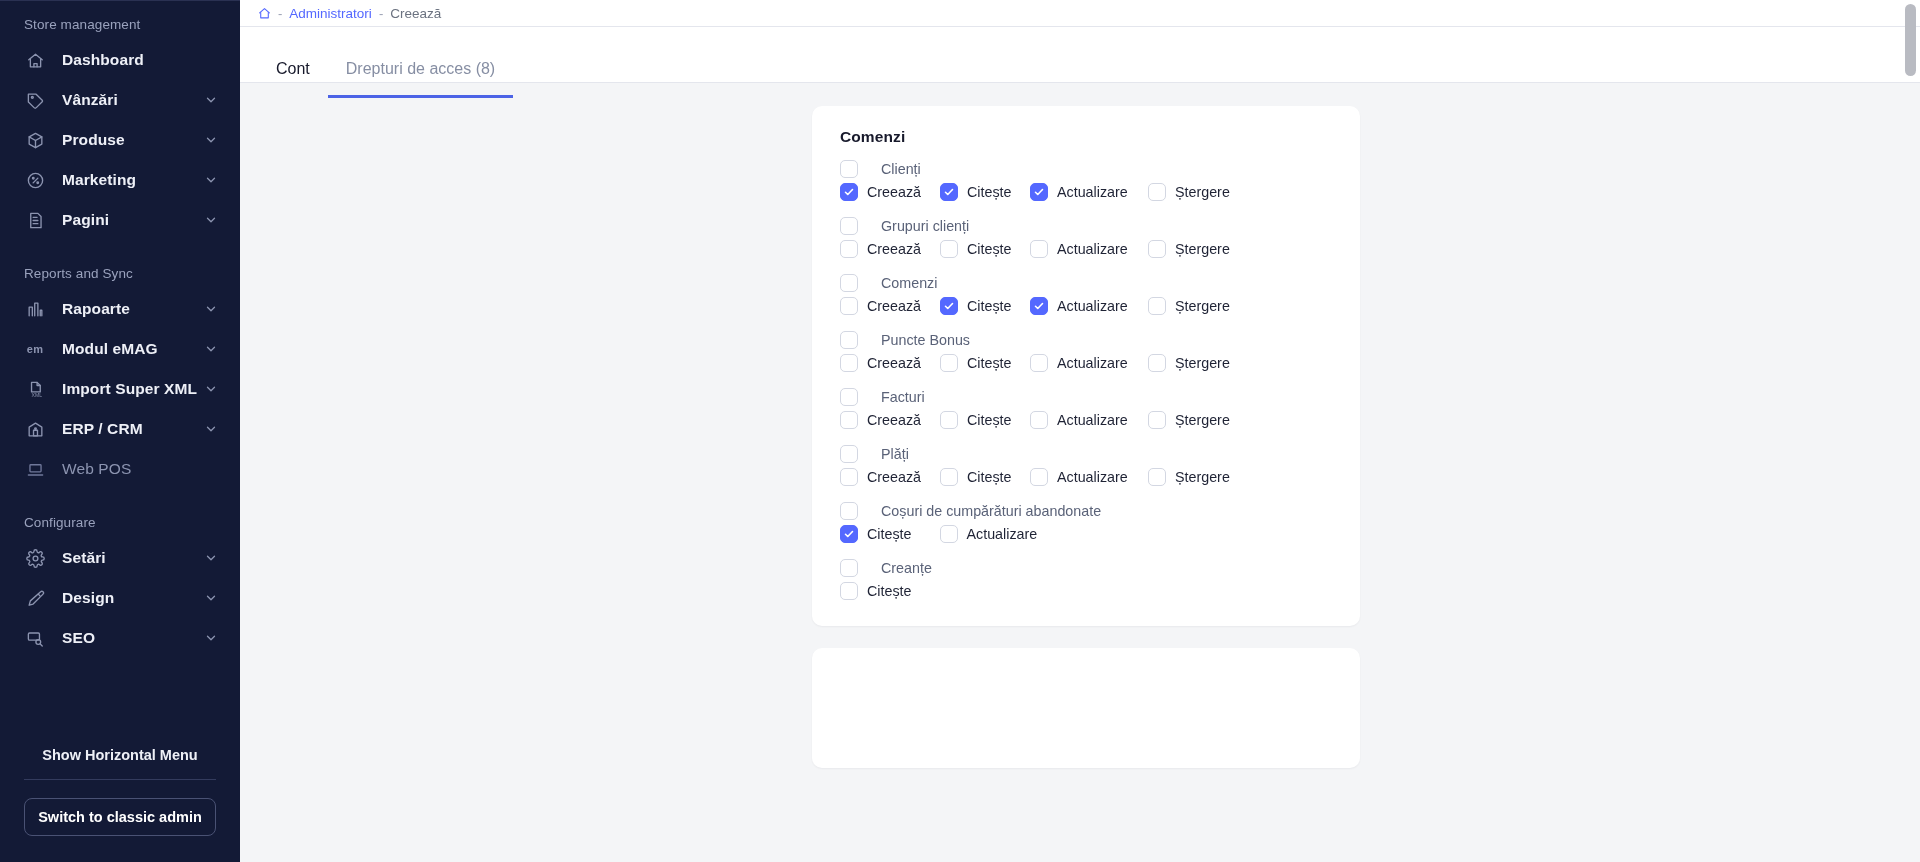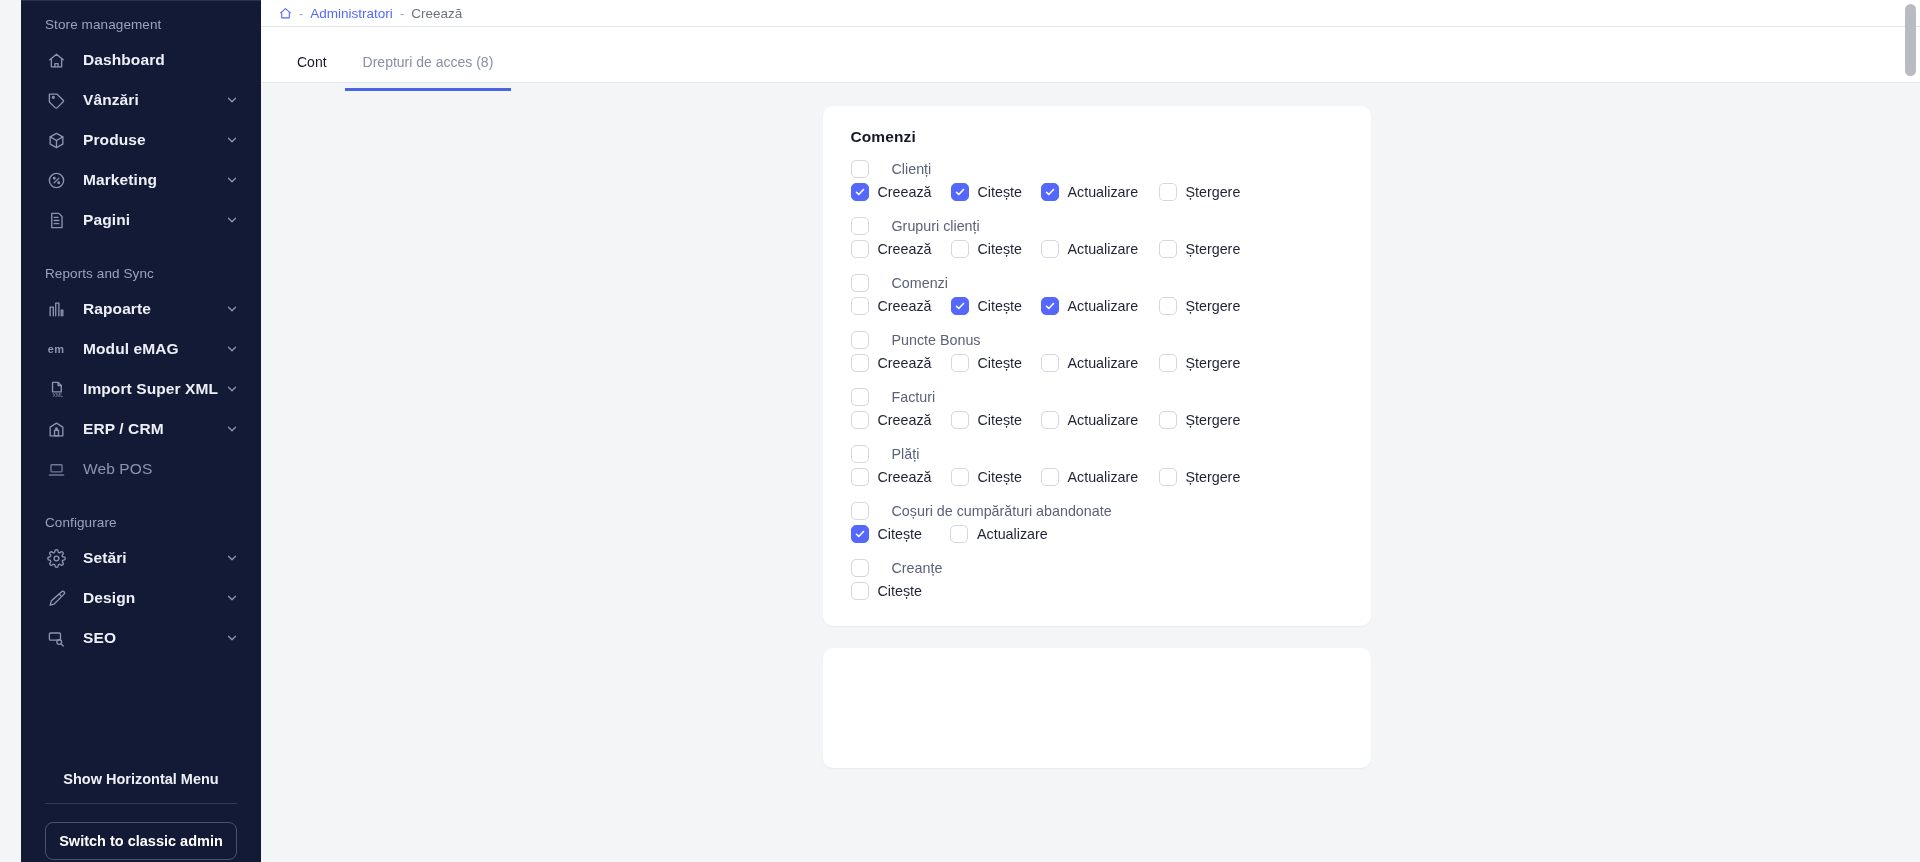--- a/index.html
+++ b/index.html
@@ -11,21 +11,20 @@
   }
   body { display: flex; }
 
   
   .sidebar {
     width: 240px; min-width: 240px; height: 862px;
     background: #131a36;
     position: relative;
     display: flex; flex-direction: column;
     overflow: hidden;
-    margin-left: 21px;
   }
   .sidebar-top-rule {
     height: 1px; background: #2a3152; margin: 0 0 0 0;
     width: 100%;
   }
   .sb-scroll { flex: 1; padding-top: 10px; }
   .sb-section-label {
     color: #9aa2bd; font-size: 13.5px; letter-spacing: .1px;
     padding: 6px 0 8px 24px; font-weight: 400;
   }
@@ -42,21 +41,21 @@
   .sb-ico svg { display: block; }
   .sb-label {
     color: #eef0f7; font-size: 15.5px; font-weight: 700;
     letter-spacing: .1px; flex: 1; white-space: nowrap;
   }
   .sb-item.dim .sb-label { color: #8c94b0; font-weight: 400; }
   .sb-item.dim .sb-ico { color: #70789a; }
   .sb-chev { color: #8c94b0; display: flex; align-items: center; }
   .sb-gap { height: 20px; }
 
-  .sb-bottom { padding: 0 0 2px 0; }
+  .sb-bottom { padding: 0 0 26px 0; }
   .sb-horiz {
     text-align: center; color: #eef0f7;
     font-size: 14.5px; font-weight: 700;
     padding: 14px 0 16px 0; cursor: pointer;
   }
   .sb-divider { height: 1px; background: #333b5d; margin: 0 24px 18px 24px; }
   .sb-switch {
     display: block; margin: 0 24px;
     border: 1px solid #4a5274; border-radius: 8px;
     background: transparent; color: #ffffff;
@@ -84,24 +83,24 @@
   .topbar-rule { height: 1px; background: #e4e6ed; }
 
   .tabs {
     display: flex; align-items: flex-end;
     height: 56px; padding-left: 18px;
     background: #ffffff;
     border-bottom: 1px solid #e4e6ed;
   }
   .tab {
     height: 56px; display: flex; align-items: center;
-    padding: 0 18px; font-size: 14px;
+    padding: 0 18px; font-size: 16px;
     color: #868ea3; cursor: pointer;
     border-bottom: 3px solid transparent;
-    position: relative; top: 9px;
+    position: relative; top: 16px;
   }
   .tab.current { color: #17192b; }
   .tab.marked { border-bottom-color: #4c63e6; }
 
   .content {
     height: calc(862px - 26px - 1px - 57px);
     overflow: hidden; position: relative;
     padding-top: 23px;
     padding-left: 12px;
   }

